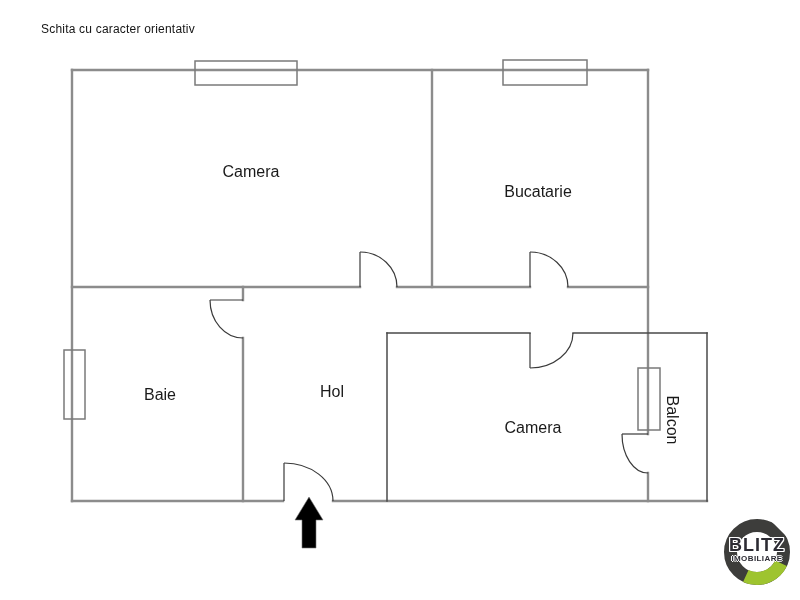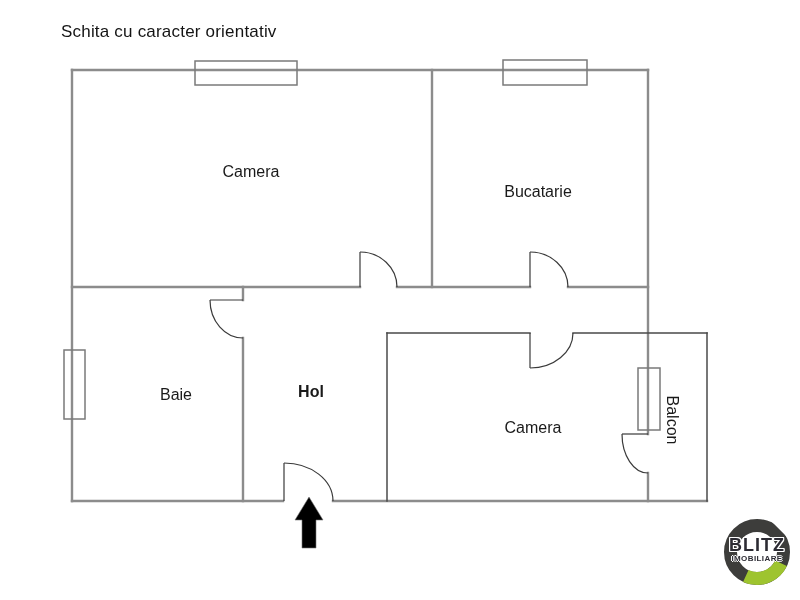--- a/index.html
+++ b/index.html
@@ -12,25 +12,24 @@
     overflow: hidden;
   }
   .plan-svg {
     position: absolute;
     left: 0; top: 0;
     width: 800px; height: 600px;
   }
   .page-title {
     position: absolute;
     left: 41px; top: 22px;
-    font-size: 17px;
+    font-size: 12px;
     color: #141414;
     letter-spacing: 0.2px;
     white-space: nowrap;
-    margin-left: 20px;
   }
   .room-label {
     position: absolute;
     transform: translate(-50%, -50%);
     font-size: 16px;
     color: #1a1a1a;
     white-space: nowrap;
   }
   .room-label.vertical {
     transform: translate(-50%, -50%) rotate(90deg);
@@ -123,22 +122,22 @@
 
     <g>
       <circle cx="757" cy="552" r="26.5" fill="none" stroke="#3d3d3b" stroke-width="13"></circle>
       <path d="M781,563.2 A26.5,26.5 0 0 1 745.8,576" fill="none" stroke="#9ec42f" stroke-width="13"></path>
       <path d="M766,513 L789,536" stroke="#ffffff" stroke-width="4" fill="none"></path>
     </g>
   </svg>
 
   <div class="room-label" style="left:251px; top:172px;">Camera</div>
   <div class="room-label" style="left:538px; top:192px;">Bucatarie</div>
-  <div class="room-label" style="left:160px; top:395px;margin-left:16px;">Baie</div>
-  <div class="room-label" style="left:311px; top:392px;font-weight:bold;">Hol</div>
+  <div class="room-label" style="left:160px; top:395px;">Baie</div>
+  <div class="room-label" style="left:332px; top:392px;">Hol</div>
   <div class="room-label" style="left:533px; top:428px;">Camera</div>
   <div class="room-label vertical" style="left:672px; top:420px;">Balcon</div>
 
   <div class="logo-text">
     <div class="logo-line1">BLITZ</div>
     <div class="logo-line2">IMOBILIARE</div>
   </div>
 
 </div>
 

